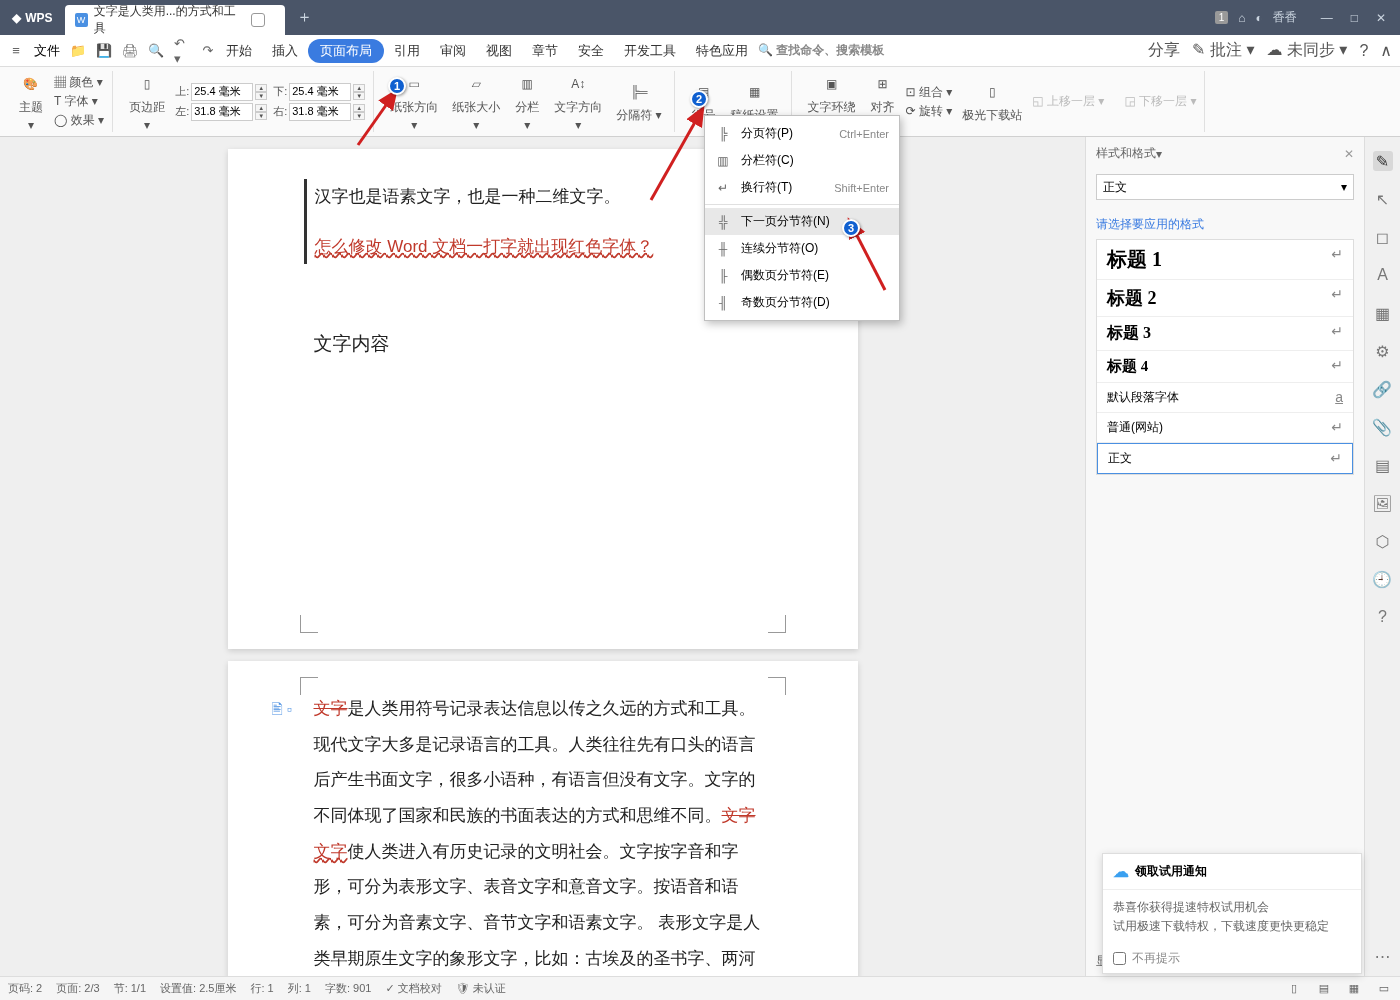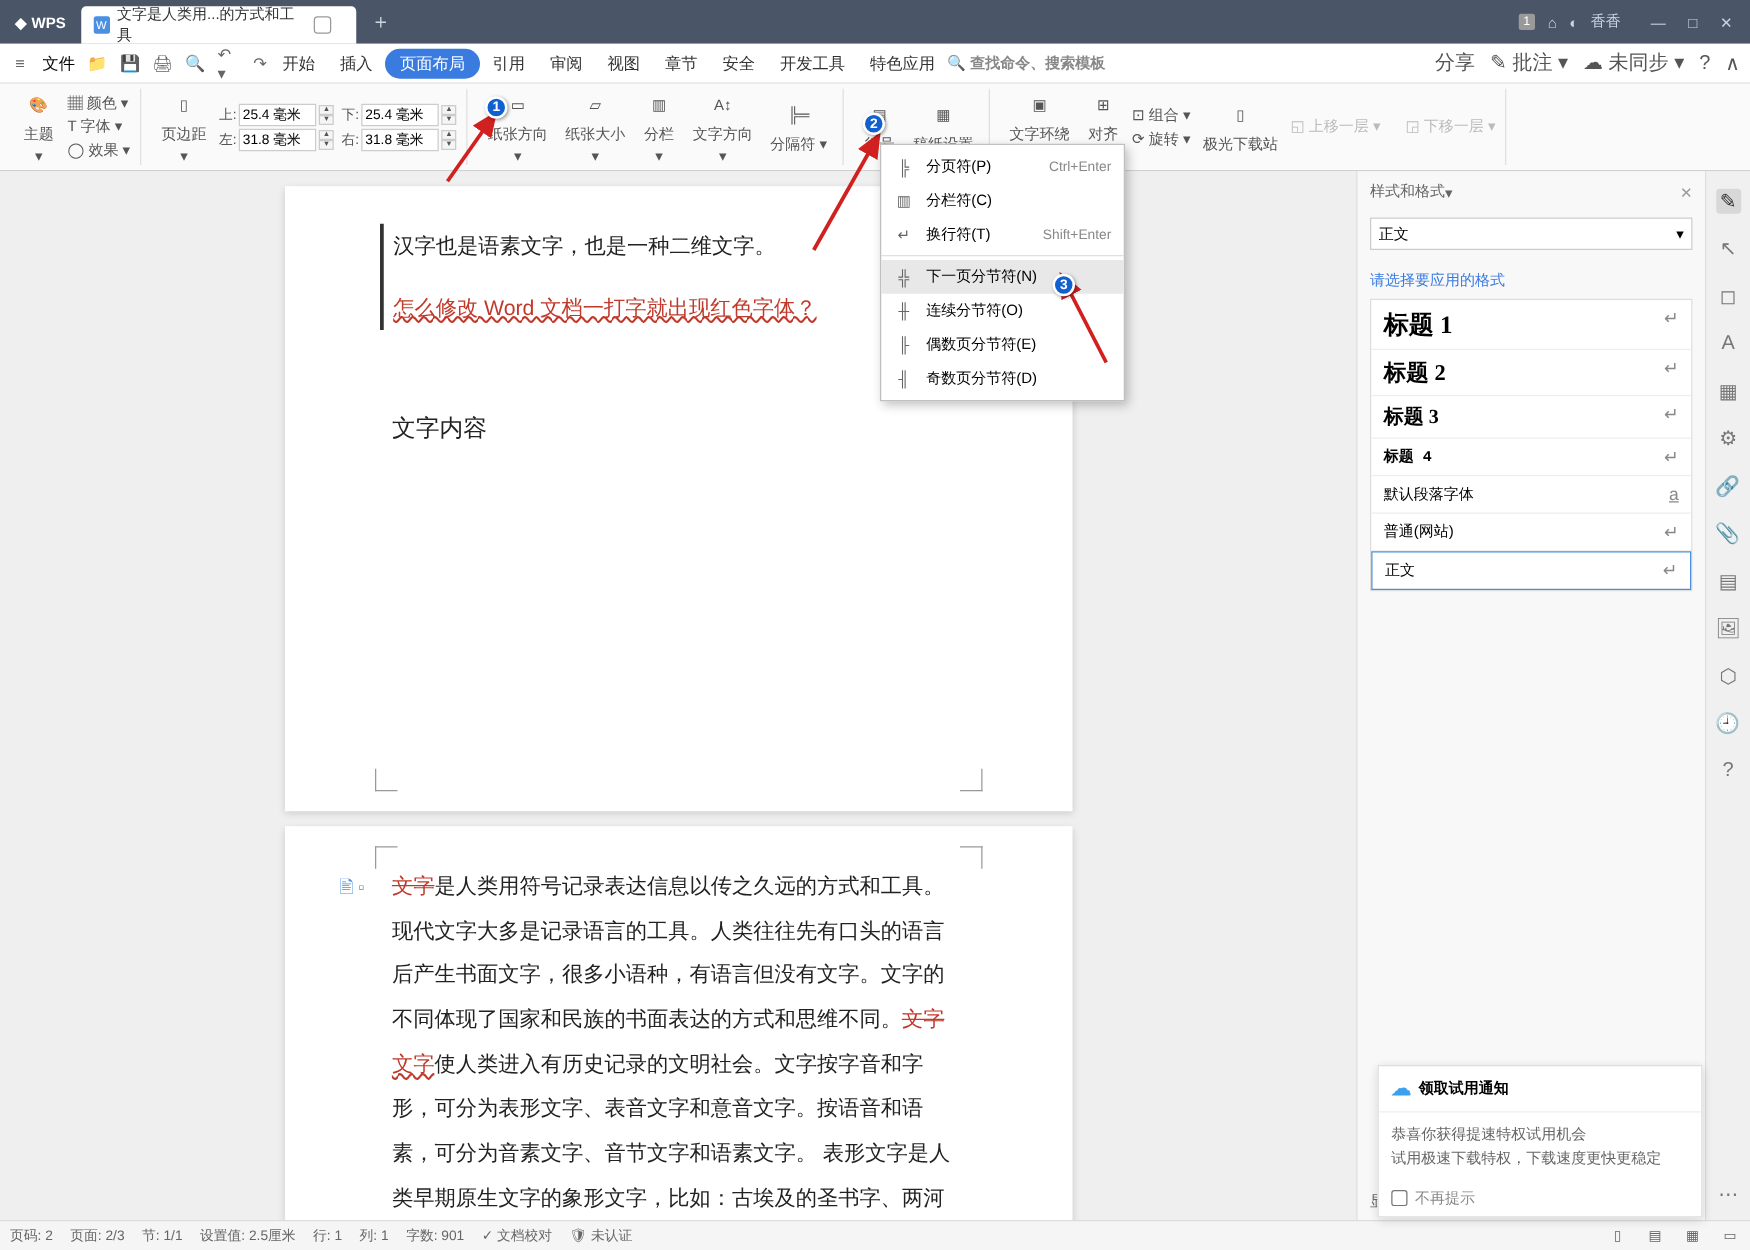--- a/index.html
+++ b/index.html
@@ -74,21 +74,21 @@
 .rightpanel select, .rightpanel .selbox { width: calc(100% - 20px); margin: 4px 10px; height: 26px; border: 1px solid #ccc; background:#fff; padding: 0 6px; font-size:12px;}
 .rightpanel .btnrow { display:flex; gap:30px; padding: 6px 10px; justify-content:center;}
 .rightpanel .btnrow button { flex:0 0 auto; height:24px; padding:0 14px; border:1px solid #ccc; background:#fff; font-size:12px; cursor:pointer;}
 .rightpanel .rp-hint { color:#3a7be0; padding:12px 10px 6px; }
 .rightpanel .style-list { background:#fff; border:1px solid #ddd; margin:0 10px; }
 .rightpanel .style-item { display:flex; align-items:flex-start; padding:6px 10px; border-bottom:1px solid #eee; cursor:pointer;}
 .rightpanel .style-item .ret { margin-left:auto; color:#888; font-size:14px;}
 .rightpanel .h1 { font-size:20px; font-weight:bold; font-family: SimHei;}
 .rightpanel .h2 { font-size:18px; font-weight:bold; font-family: SimHei;}
 .rightpanel .h3 { font-size:16px; font-weight:bold; font-family: SimHei;}
-.rightpanel .h4 { font-size:12px; font-weight:bold; font-family: Liberation Mono, monospace;}
+.rightpanel .h4 { font-size:15px; font-weight:bold; font-family: Liberation Serif, serif;}
 .rightpanel .style-item.sel { border:1px solid #4a90e2; }
 
 
 .sidetool { position:absolute; top:137px; right:0; width:36px; bottom:24px; background:#f0f0f0; border-left:1px solid #ddd; display:flex; flex-direction:column; align-items:center; gap:18px; padding-top:14px; color:#777;}
 .sidetool .st { width:20px; height:20px; display:flex; align-items:center; justify-content:center; cursor:pointer; }
 .sidetool .st.active { background:#d8d8d8; border-radius:3px; color:#333;}
 
 
 .statusbar { position:absolute; bottom:0; left:0; right:0; height:24px; background:#f5f5f5; border-top:1px solid #ddd; display:flex; align-items:center; font-size:11px; color:#666; padding:0 8px; gap:14px;}
 .statusbar .spacer { flex:1; }

